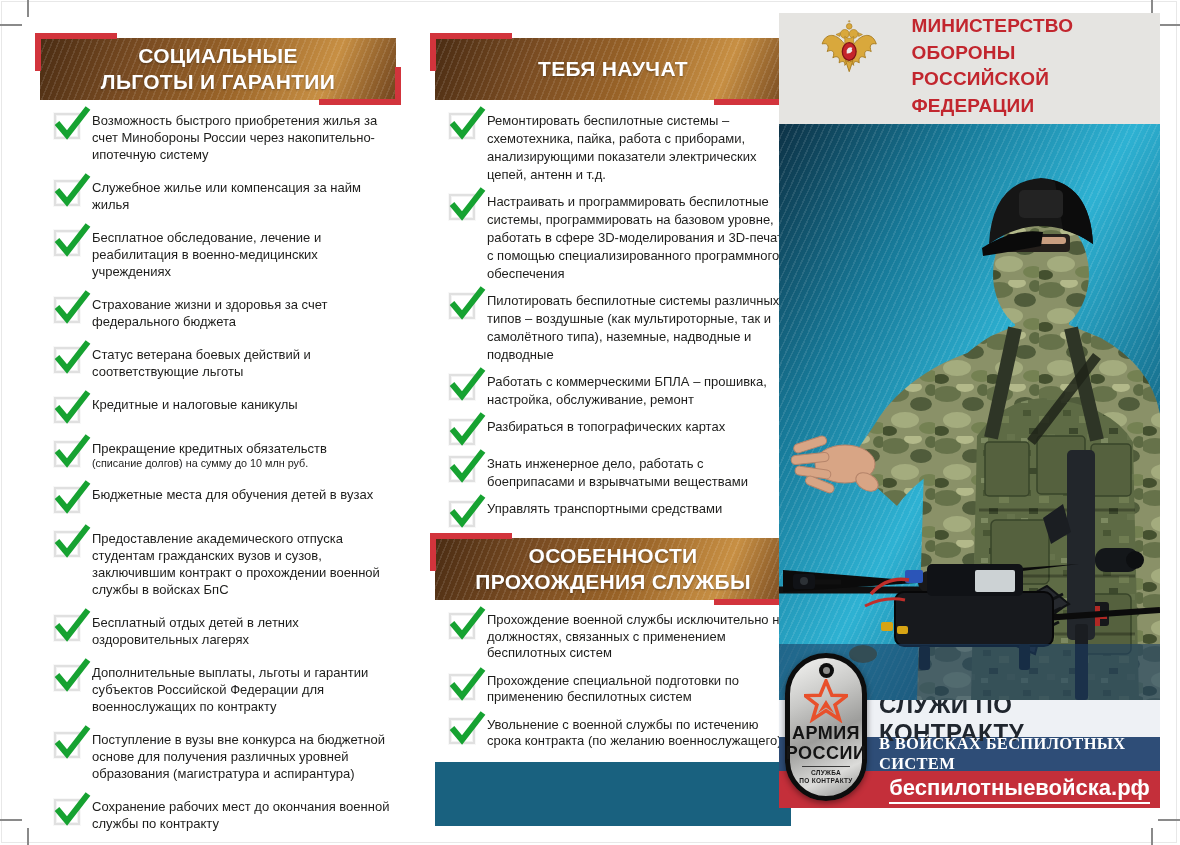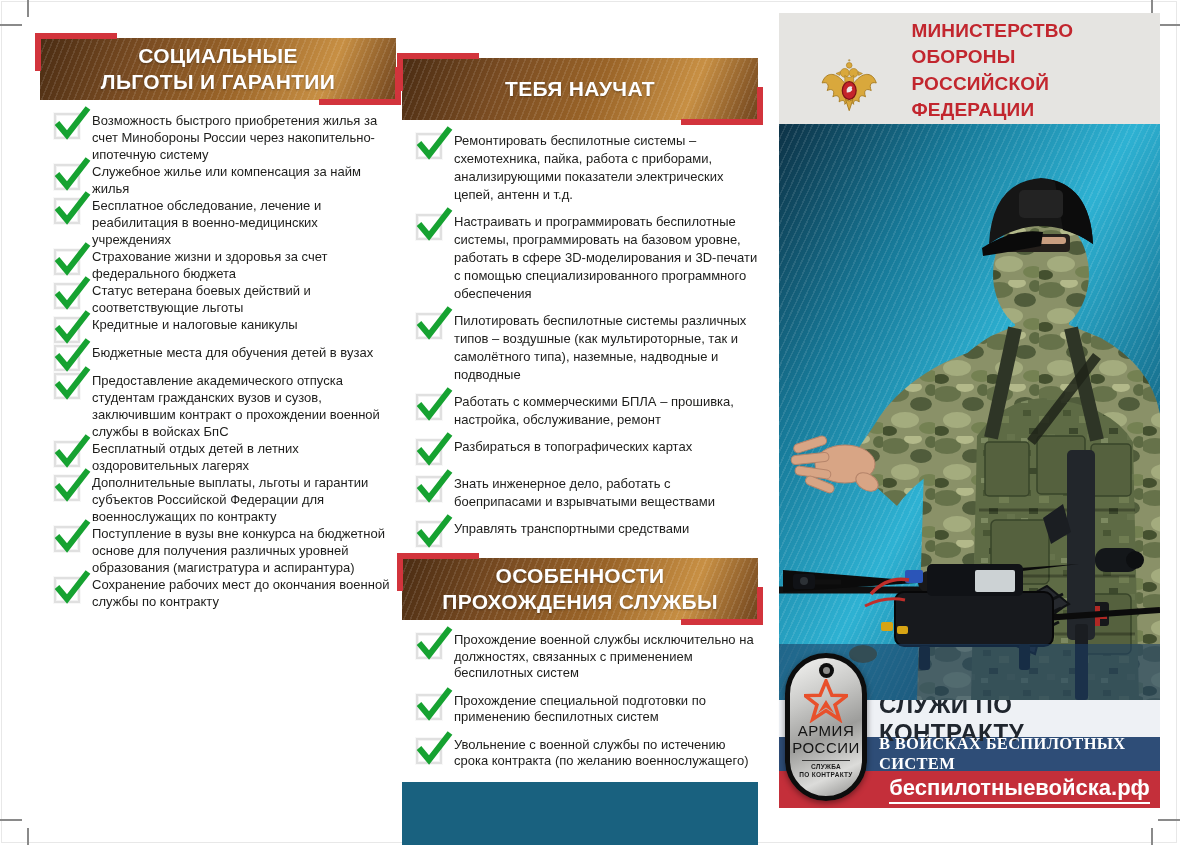--- a/index.html
+++ b/index.html
@@ -23,52 +23,52 @@
        font-family:"Liberation Sans","DejaVu Sans",sans-serif;color:var(--text-dark);}
   .sheet{position:absolute;inset:0;background:#fff;}
   .trim{position:absolute;left:1px;top:1px;width:1176px;height:842px;border:1px solid #e8e8e8;}
 
   
   .crop{position:absolute;background:#8a8a8a;}
 
   
   .panel{position:absolute;top:38px;width:356px;}
   .panel.left{left:40px;}
-  .panel.mid{left:402px;margin-top:20px;}
+  .panel.mid{left:435px;}
 
   .hdr{position:relative;height:62px;display:flex;flex-direction:column;align-items:center;justify-content:center;
        color:#fff;font-weight:bold;font-size:21px;line-height:1.22;letter-spacing:.3px;text-align:center;
        background:
          repeating-linear-gradient(112deg, rgba(255,255,255,.10) 0 1.5px, rgba(255,255,255,0) 1.5px 6px),
          linear-gradient(112deg,var(--bronze-dark) 0%, #7a4c22 28%, var(--bronze-mid) 55%, var(--bronze-light) 80%, #6f431d 100%);
        text-shadow:0 1px 2px rgba(0,0,0,.35);}
   .hdr::before{content:"";position:absolute;top:-5px;left:-5px;width:76px;height:32px;
        border-top:6px solid var(--accent-red);border-left:6px solid var(--accent-red);}
   .hdr::after{content:"";position:absolute;bottom:-5px;right:-5px;width:76px;height:32px;
        border-bottom:6px solid var(--accent-red);border-right:6px solid var(--accent-red);}
   .hdr.second{margin-top:10px;}
 
   ul.items{list-style:none;margin-top:12px;}
   ul.items li{position:relative;padding-left:52px;min-height:28px;font-size:13px;line-height:17px;}
-  .panel.left  ul.items li + li{}
+  .panel.left  ul.items li + li{margin-top:16px;}
   .panel.mid   ul.items.first li{line-height:18px;}
   .panel.mid   ul.items.first li + li{margin-top:9px;}
   .panel.mid   ul.items.second li{line-height:16.5px;}
   .panel.mid   ul.items.second li + li{margin-top:11px;}
 
   .cb{position:absolute;left:14px;top:1px;width:26px;height:26px;background:#fff;
       border:2px solid #e0e0e0;box-shadow:inset 0 0 0 1px #f3f3f3,0 0 0 1px #f8f8f8;}
   .cb svg{position:absolute;left:-3px;top:-10px;width:38px;height:36px;overflow:visible;}
   .note{display:block;font-size:10.8px;line-height:13px;}
 
   .teal-box{margin-top:12px;width:356px;height:64px;background:var(--teal-box);}
 
   
   .cover{position:absolute;left:779px;top:13px;width:381px;height:795px;}
-  .ministry{height:111px;background:var(--gray-band);display:flex;align-items:flex-end;gap:32px;padding-left:40px;}
+  .ministry{height:111px;background:var(--gray-band);display:flex;align-items:flex-start;gap:32px;padding-left:40px;}
   .ministry-text{color:var(--ministry-red);font-weight:bold;font-size:19px;line-height:1.4;letter-spacing:.2px;}
   .photo{position:relative;height:576px;overflow:hidden;
      background:
        repeating-linear-gradient(115deg, rgba(255,255,255,.10) 0 1.5px, rgba(255,255,255,0) 1.5px 6px),
        linear-gradient(120deg,#0d3246 0%, #177a99 26%, #2eb2d3 50%, #1b7e9d 70%, #0e3a52 100%);}
   .photo svg.scene{position:absolute;inset:0;width:100%;height:100%;}
 
   .band{display:flex;align-items:center;justify-content:center;padding-left:100px;}
   .band.white{height:37px;background:var(--band-white);color:var(--headline-dark);
               font-size:24px;font-weight:bold;letter-spacing:.4px;}
@@ -77,21 +77,21 @@
   .site{border-bottom:2px solid #fff;padding-bottom:1px;cursor:pointer;}
 
   
   .dogtag{position:absolute;left:6px;top:640px;width:82px;height:148px;border-radius:41px;
       background:linear-gradient(155deg,#f4f4f2 0%,#c9c9c7 30%,#9d9d9b 55%,#dcdcda 80%,#8a8a88 100%);
       border:5px solid #0d0d0d;box-shadow:0 2px 6px rgba(0,0,0,.45);
       display:flex;flex-direction:column;align-items:center;}
   .hole{width:15px;height:15px;border-radius:50%;background:#0d0d0d;margin-top:5px;position:relative;}
   .hole::after{content:"";position:absolute;left:4px;top:4px;width:7px;height:7px;border-radius:50%;background:#8e8e8c;}
   .tag-star{margin-top:1px;}
-  .tag-brand{font-size:15px;font-weight:normal;color:#141414;line-height:1.12;text-align:center;letter-spacing:.5px;}
+  .tag-brand{font-size:18px;font-weight:bold;color:#141414;line-height:1.12;text-align:center;letter-spacing:.5px;}
   .tag-div{width:48px;height:1px;background:#3a3a3a;margin:3px 0 2px;}
   .tag-sub{font-size:6.5px;font-weight:bold;color:#1b1b1b;line-height:1.25;text-align:center;letter-spacing:.3px;}
 </style>
 </head>
 <body>
 
 <div class="sheet">
   <div class="trim"></div>
 
   <div class="crop" style="left:27px;top:0;width:2px;height:17px;"></div>
@@ -149,20 +149,29 @@
           </span>
         <span class="txt">Статус ветерана боевых действий и соответствующие льготы</span>
       </li>
       <li>
         <span class="cb">
             <svg viewBox="0 0 38 36">
               <path d="M4 18 L14 30 L35 3" fill="none" stroke="#16a231" stroke-width="6"></path>
             </svg>
           </span>
         <span class="txt">Кредитные и налоговые каникулы</span>
+      </li>
+      <li>
+        <span class="cb">
+            <svg viewBox="0 0 38 36">
+              <path d="M4 18 L14 30 L35 3" fill="none" stroke="#16a231" stroke-width="6"></path>
+            </svg>
+          </span>
+        <span class="txt">Прекращение кредитных обязательств</span>
+        <span class="note">(списание долгов) на сумму до 10 млн руб.</span>
       </li>
       <li>
         <span class="cb">
             <svg viewBox="0 0 38 36">
               <path d="M4 18 L14 30 L35 3" fill="none" stroke="#16a231" stroke-width="6"></path>
             </svg>
           </span>
         <span class="txt">Бюджетные места для обучения детей в вузах</span>
       </li>
       <li>

